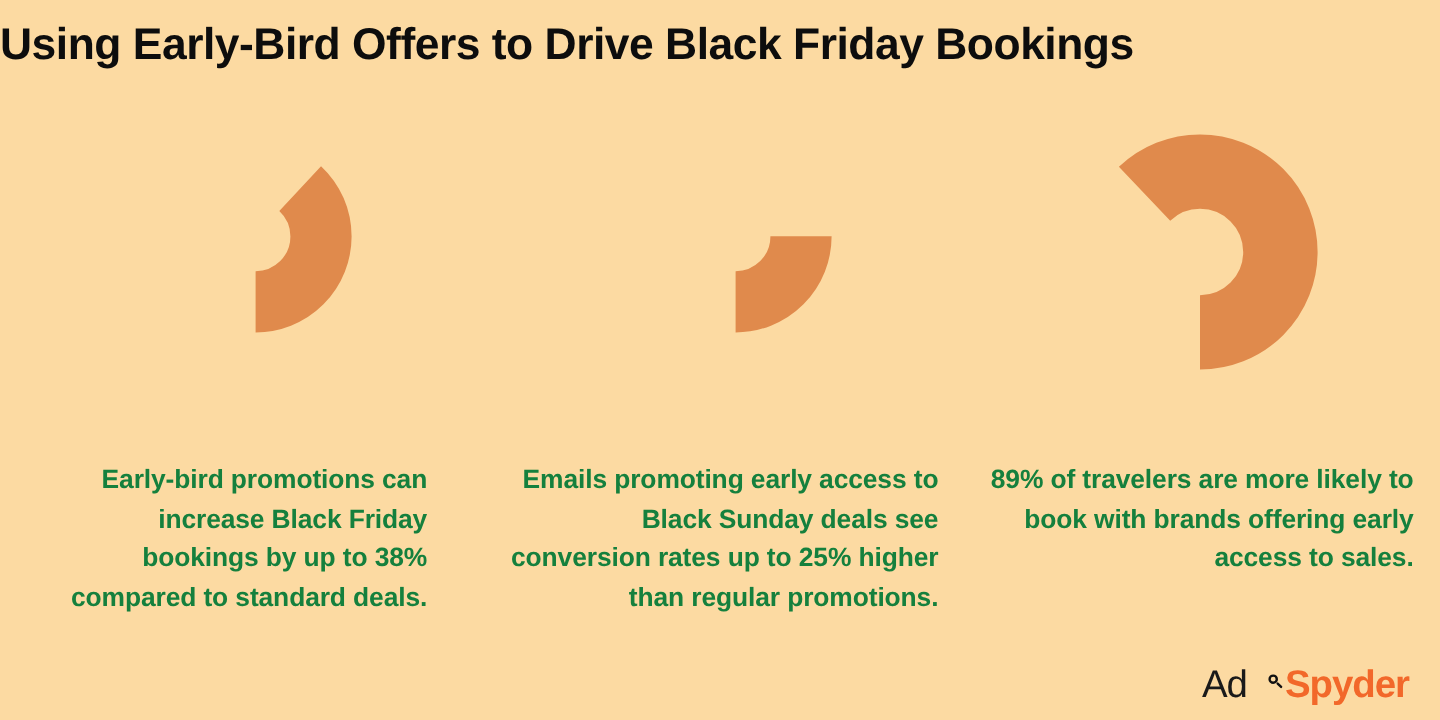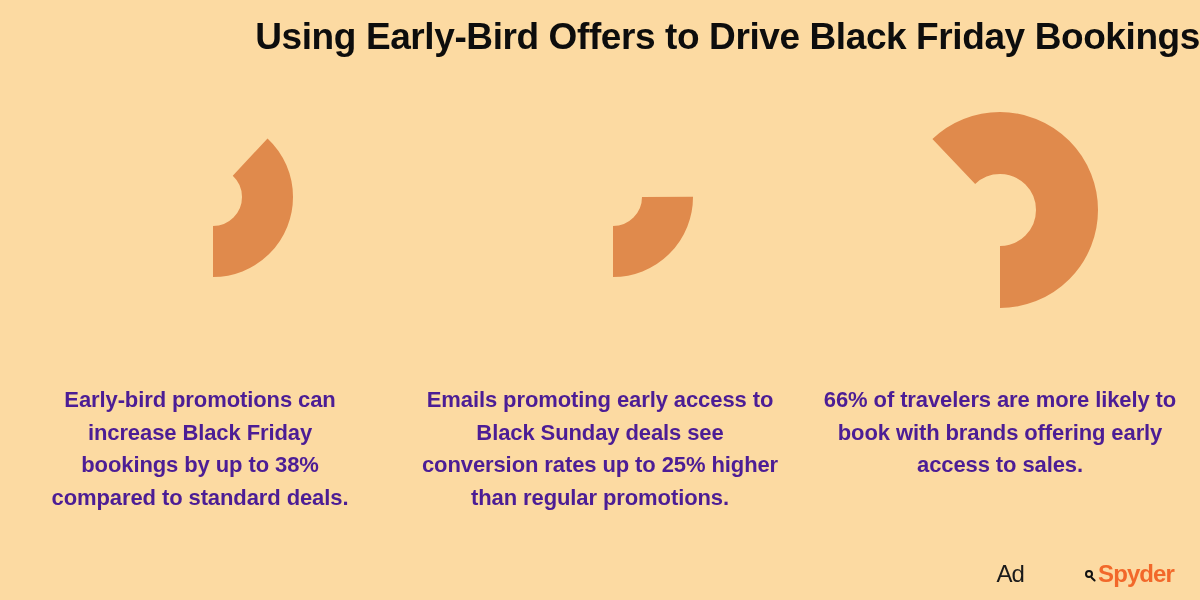--- a/index.html
+++ b/index.html
@@ -22,21 +22,21 @@
     background: #FCDAA2;
     box-sizing: border-box;
   }
 
   
   .title {
     position: absolute;
     top: 14px;
     left: 0;
     width: 1200px;
-    text-align: right;
+    text-align: left;
     font-size: 37px;
     line-height: 46px;
     font-weight: 700;
     color: #0D0D0D;
     letter-spacing: -0.4px;
     font-stretch: condensed;
     white-space: nowrap;
   }
 
   
@@ -73,46 +73,45 @@
     display: block;
     overflow: visible;
   }
 
   
   .caption {
     position: absolute;
     top: 288px;
     left: 0;
     width: 400px;
-    text-align: center;
+    text-align: right;
     font-size: 22px;
     line-height: 32.5px;
     font-weight: 700;
-    color: #4c1d95;
+    color: #15803d;
     letter-spacing: -0.1px;
     padding: 0 26px;
     box-sizing: border-box;
   }
   .col-1 .caption { padding: 0 44px; }
   .col-2 .caption { padding: 0 18px; }
   .col-3 .caption { padding: 0 22px; }
 
   
   .logo {
     position: absolute;
     right: 26px;
     bottom: 14px;
     display: flex;
     align-items: baseline;
-    font-size: 24px;
+    font-size: 32px;
     font-weight: 700;
     letter-spacing: -0.9px;
     line-height: 1;
     user-select: none;
-    gap: 42px;
   }
   .logo-ad {
     color: #1A1A1A;
     font-weight: 400;
   }
   .logo-spyder {
     color: #F2682A;
     font-weight: 700;
     position: relative;
     padding-left: 32px;
@@ -168,21 +167,21 @@
       <div class="caption">Emails promoting early access to Black Sunday deals see conversion rates up to 25% higher than regular promotions.</div>
     </div>
 
     <div class="column col-3">
       <div class="arc-wrap">
         <svg class="arc-svg" width="220" height="230" viewBox="0 0 220 230">
 
           <circle cx="110" cy="114" r="67" fill="none" stroke="#E08A4C" stroke-width="62" stroke-linecap="butt" transform="rotate(-90 110 114) scale(-1,1) translate(-220,0)" stroke-dasharray="261.06 160.04"></circle>
         </svg>
       </div>
-      <div class="caption">66% of travelers are more likely to book with brands offering early access to sales.</div>
+      <div class="caption">89% of travelers are more likely to book with brands offering early access to sales.</div>
     </div>
 
   </div>
 
   <div class="logo">
     <span class="logo-ad">Ad</span>
     <span class="logo-spyder">
       <span>Spyder</span>
       <span class="logo-lens"></span>
     </span>

